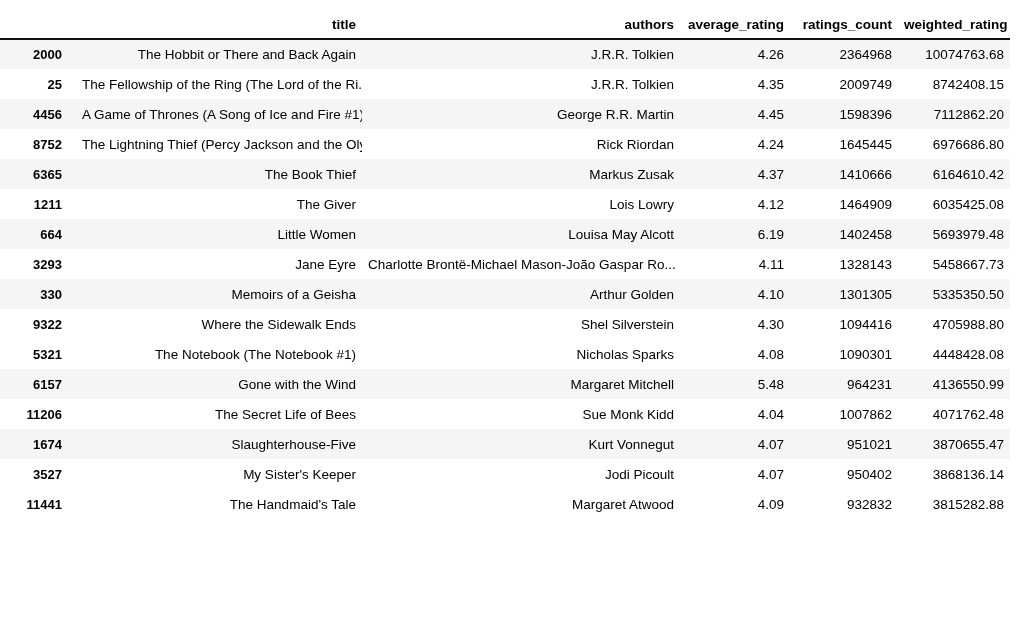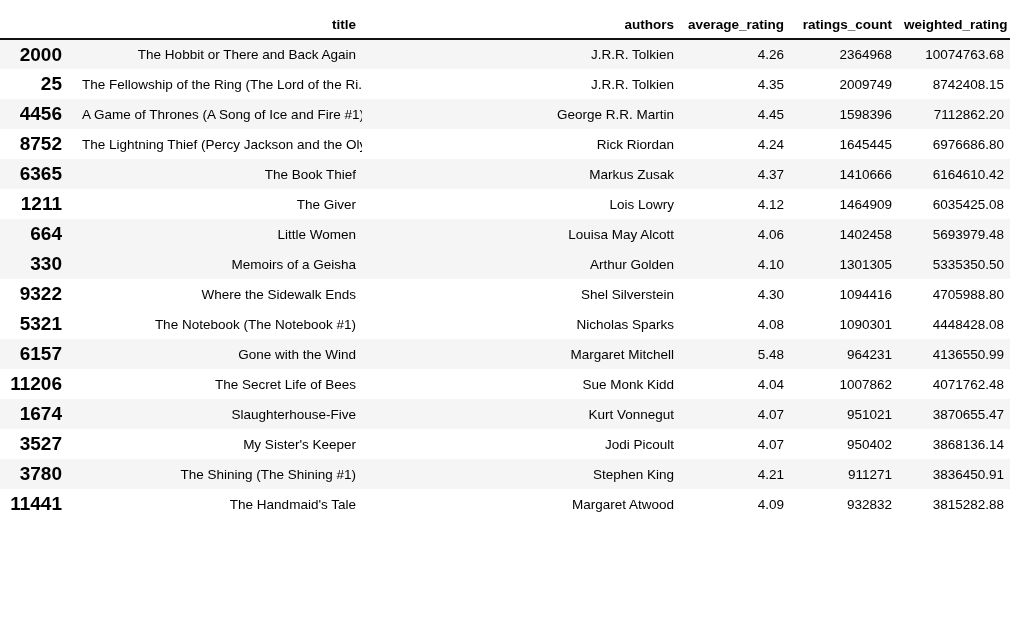--- a/index.html
+++ b/index.html
@@ -49,21 +49,21 @@
   table.dataframe thead tr {
     border-bottom: 2px solid #111111;
   }
 
   table.dataframe tbody th.idx {
     font-weight: bold;
     text-align: right;
     padding: 0 14px 0 8px;
     white-space: nowrap;
     border: none;
-    font-size: 19px;
+    font-size: 13px;
   }
 
   table.dataframe tbody td {
     text-align: right;
     padding: 0 6px;
     border: none;
     white-space: nowrap;
     overflow: hidden;
     font-size: 13.5px;
   }
@@ -158,23 +158,31 @@
           <td>The Giver</td>
           <td>Lois Lowry</td>
           <td>4.12</td>
           <td>1464909</td>
           <td>6035425.08</td>
         </tr>
         <tr class="odd">
           <th class="idx">664</th>
           <td>Little Women</td>
           <td>Louisa May Alcott</td>
-          <td>4.06</td>
+          <td>6.19</td>
           <td>1402458</td>
           <td>5693979.48</td>
+        </tr>
+        <tr class="even">
+          <th class="idx">3293</th>
+          <td>Jane Eyre</td>
+          <td>Charlotte Brontë-Michael Mason-João Gaspar Ro...</td>
+          <td>4.11</td>
+          <td>1328143</td>
+          <td>5458667.73</td>
         </tr>
         <tr class="odd">
           <th class="idx">330</th>
           <td>Memoirs of a Geisha</td>
           <td>Arthur Golden</td>
           <td>4.10</td>
           <td>1301305</td>
           <td>5335350.50</td>
         </tr>
         <tr class="even">
@@ -218,28 +226,20 @@
           <td>3870655.47</td>
         </tr>
         <tr class="even">
           <th class="idx">3527</th>
           <td>My Sister's Keeper</td>
           <td>Jodi Picoult</td>
           <td>4.07</td>
           <td>950402</td>
           <td>3868136.14</td>
         </tr>
-        <tr class="odd">
-          <th class="idx">3780</th>
-          <td>The Shining (The Shining #1)</td>
-          <td>Stephen King</td>
-          <td>4.21</td>
-          <td>911271</td>
-          <td>3836450.91</td>
-        </tr>
         <tr class="even">
           <th class="idx">11441</th>
           <td>The Handmaid's Tale</td>
           <td>Margaret Atwood</td>
           <td>4.09</td>
           <td>932832</td>
           <td>3815282.88</td>
         </tr>
       </tbody>
   </table>

